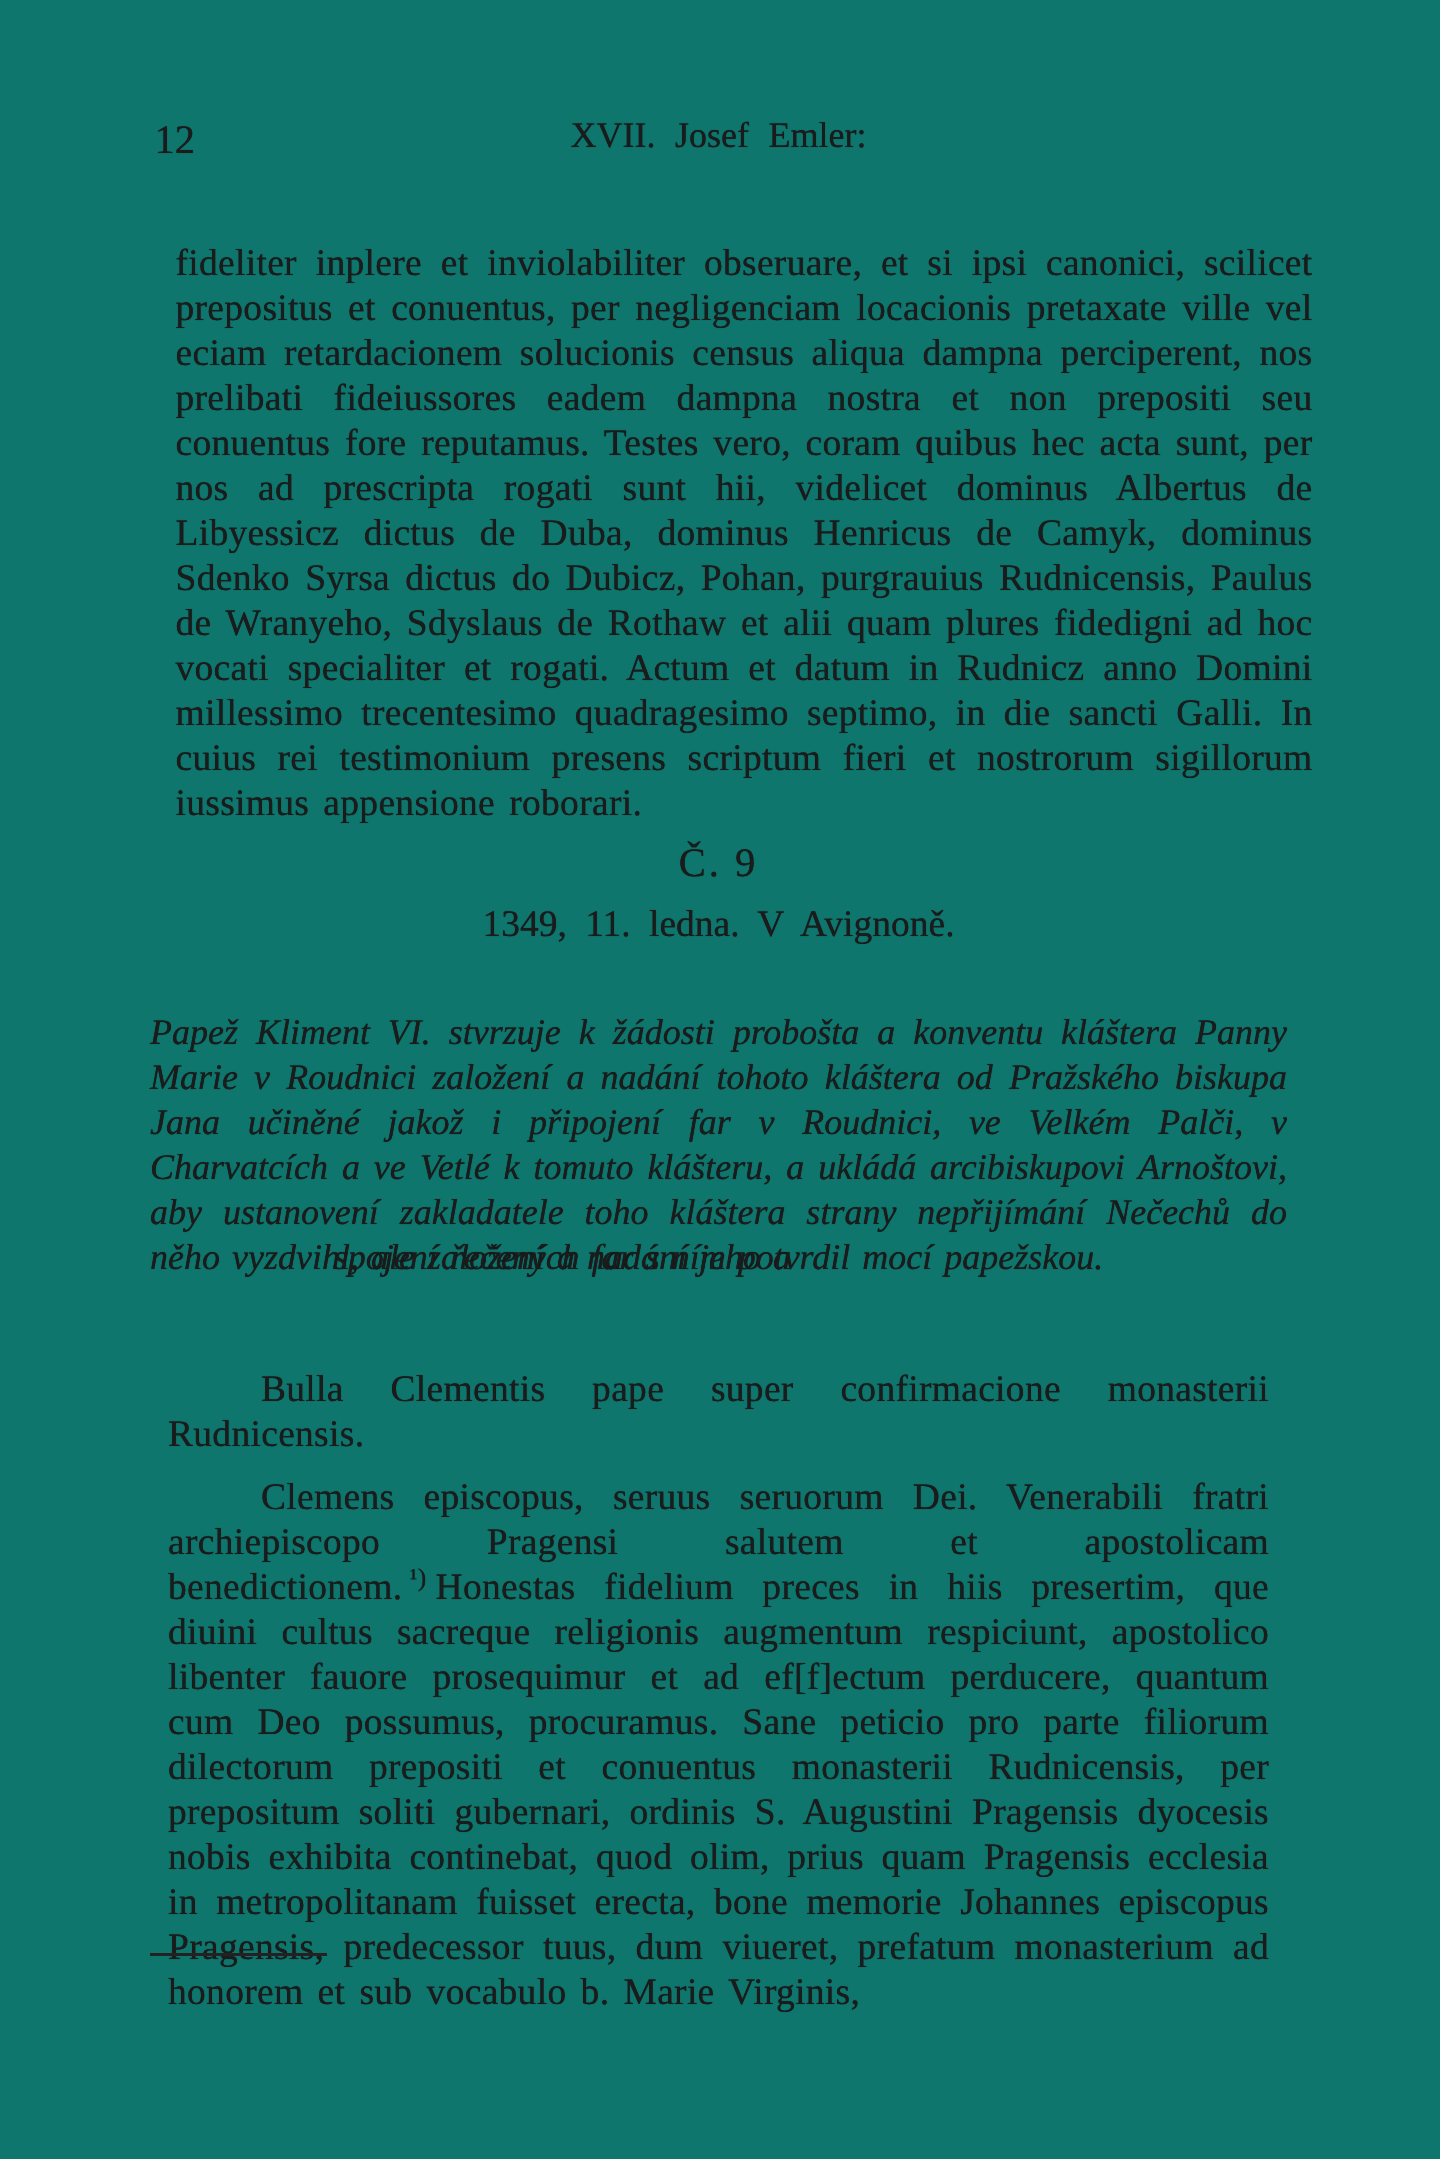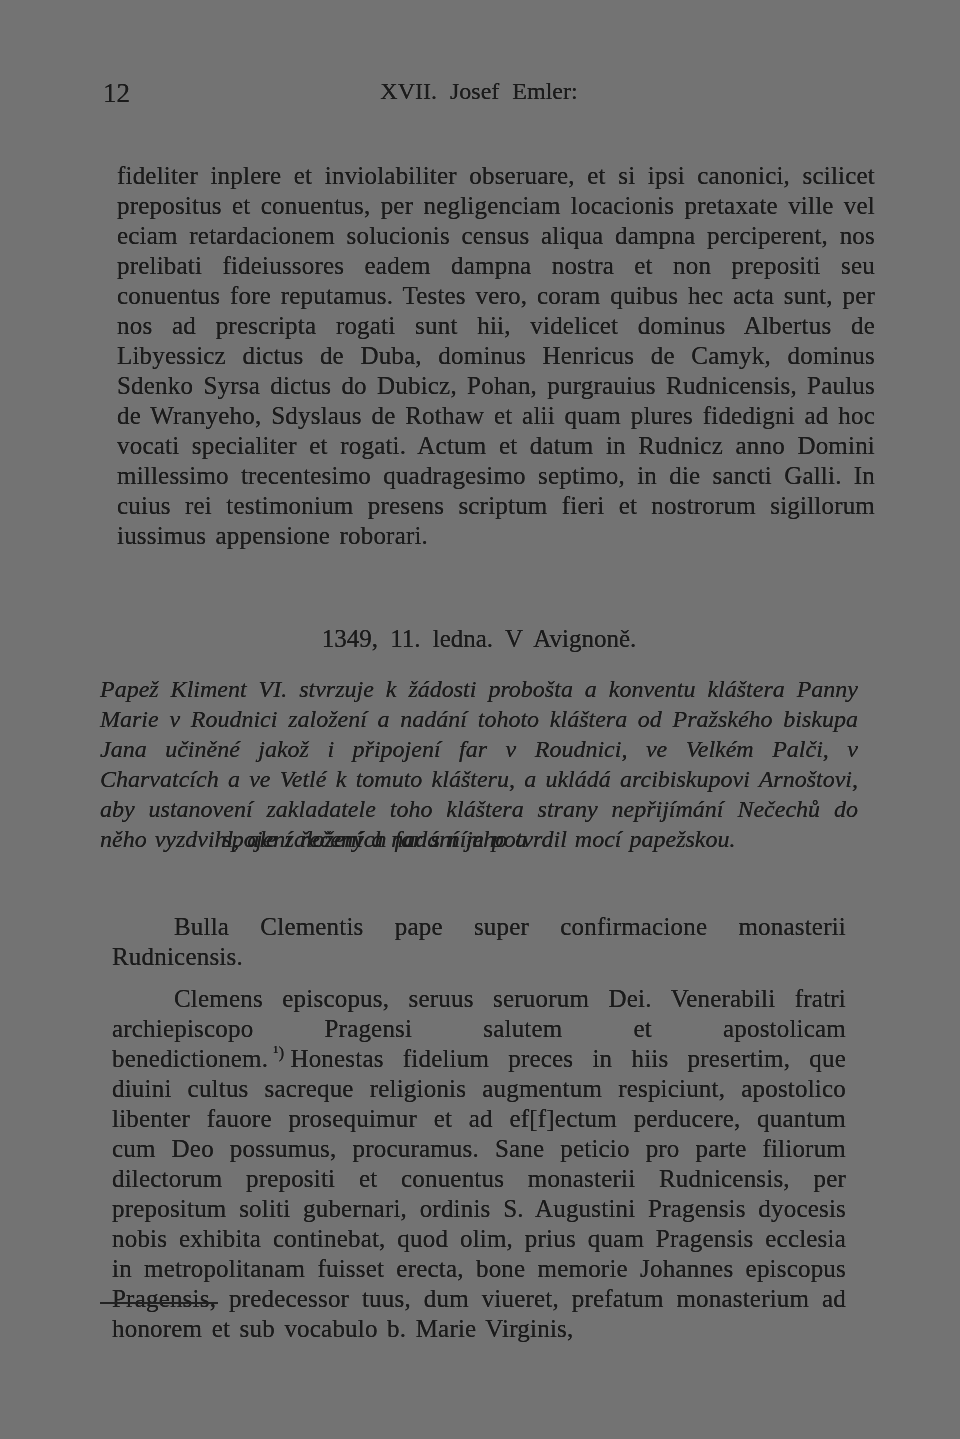--- a/index.html
+++ b/index.html
@@ -5,21 +5,21 @@
   html, body {
     margin: 0;
     padding: 0;
     background: #e8e8e6;
   }
   .page {
     position: relative;
     width: 960px;
     height: 1439px;
     margin: 0 auto;
-    background: #737373;
+    background: #0f766e;
     font-family: "Liberation Serif", "DejaVu Serif", serif;
     color: #1b1b1b;
     overflow: hidden;
     text-shadow: 0 0 0.5px rgba(10,10,10,0.85);
   }
   .col {
     position: absolute;
     left: 100px;
     width: 758px;
   }
@@ -50,21 +50,20 @@
     top: 560px;
     text-align: center;
     font-size: 27px;
     letter-spacing: 2px;
   }
   .dateline {
     top: 603px;
     text-align: center;
     font-size: 25px;
     word-spacing: 6px;
-    margin-top: 22px;
   }
   .summary {
     top: 650px;
     font-style: italic;
     font-size: 24px;
     line-height: 30px;
     text-align: justify;
     word-spacing: 2px;
   }
   .summary-last {
@@ -117,20 +116,21 @@
 <body>
 
 <div class="page">
 
   <div class="page-number">12</div>
 
   <div class="col running-title">XVII. Josef Emler:</div>
 
   <p class="col body-text para-continuation">fideliter inplere et inviolabiliter obseruare, et si ipsi canonici, scilicet prepositus et conuentus, per negligenciam locacionis pretaxate ville vel eciam retardacionem solucionis census aliqua dampna perciperent, nos prelibati fideiussores eadem dampna nostra et non prepositi seu conuentus fore reputamus. Testes vero, coram quibus hec acta sunt, per nos ad prescripta rogati sunt hii, videlicet dominus Albertus de Libyessicz dictus de Duba, dominus Henricus de Camyk, dominus Sdenko Syrsa dictus do Dubicz, Pohan, purgrauius Rudnicensis, Paulus de Wranyeho, Sdyslaus de Rothaw et alii quam plures fidedigni ad hoc vocati specialiter et rogati. Actum et datum in Rudnicz anno Domini millessimo trecentesimo quadragesimo septimo, in die sancti Galli. In cuius rei testimonium presens scriptum fieri et nostrorum sigillorum iussimus appensione roborari.</p>
 
+  <div class="col charter-heading">Č. 9</div>
 
   <div class="col dateline">1349, 11. ledna. V Avignoně.</div>
 
   <p class="col summary">Papež Kliment VI. stvrzuje k žádosti probošta a konventu kláštera Panny Marie v Roudnici založení a nadání tohoto kláštera od Pražského biskupa Jana učiněné jakož i připojení far v Roudnici, ve Velkém Palči, v Charvatcích a ve Vetlé k tomuto klášteru, a ukládá arcibiskupovi Arnoštovi, aby ustanovení zakladatele toho kláštera strany nepřijímání Nečechů do něho vyzdvihl, ale založení a nadání jeho a</p>
 
   <div class="col summary-last">spojení řečených far s ním potvrdil mocí papežskou.</div>
 
 
   <div class="col charter-body">
     <p class="body-text">Bulla Clementis pape super confirmacione monasterii Rudnicensis.</p>

